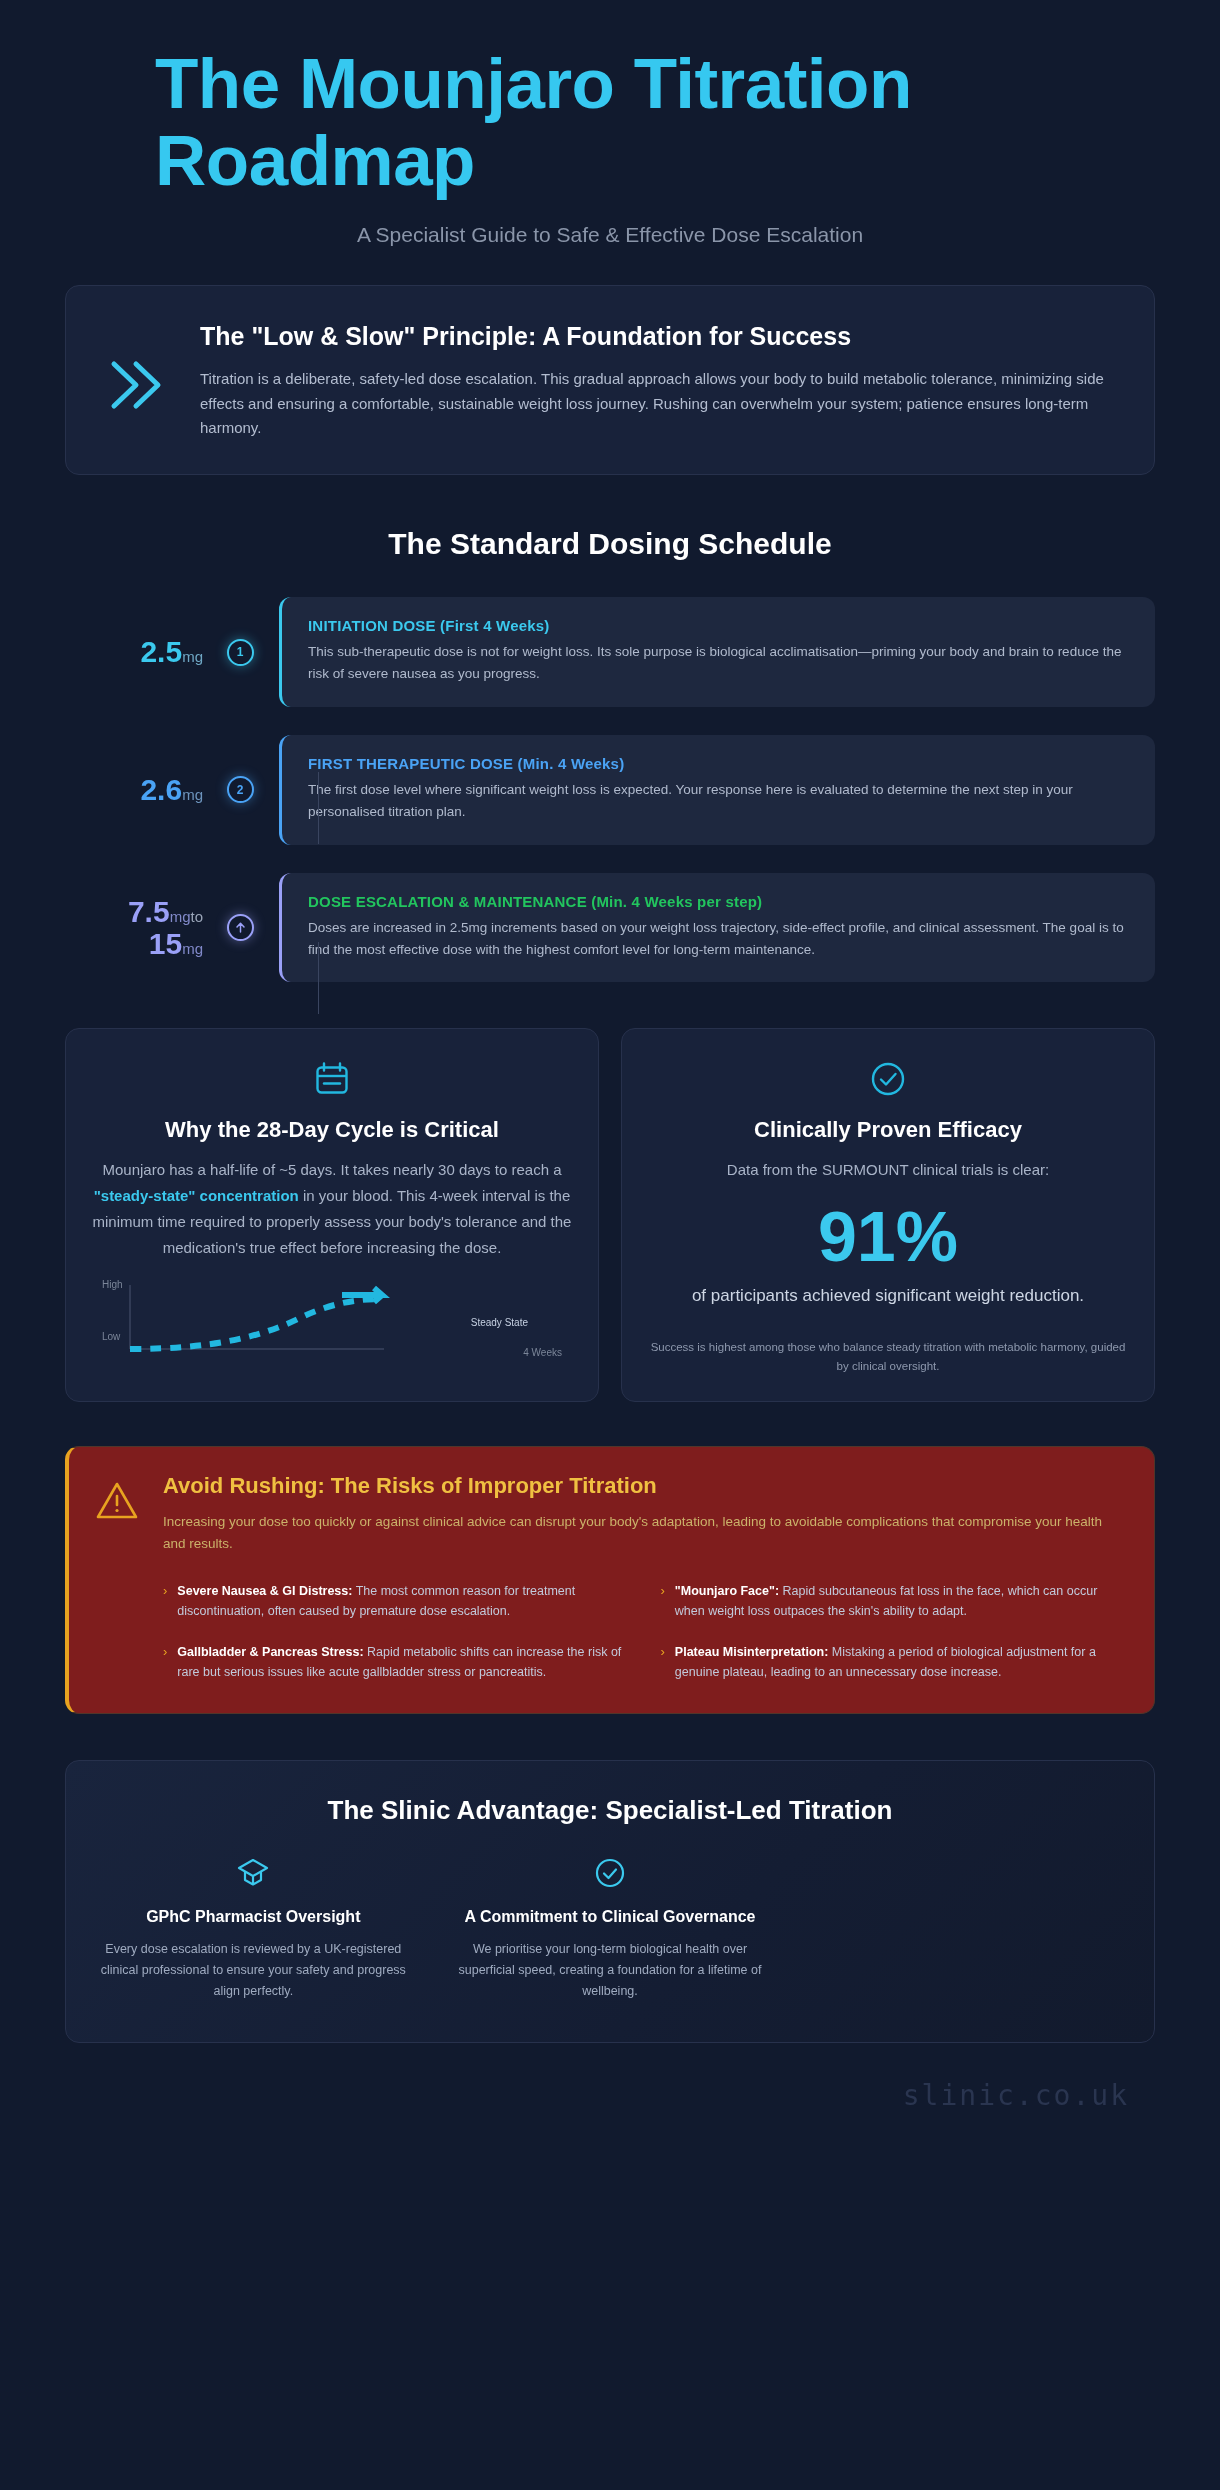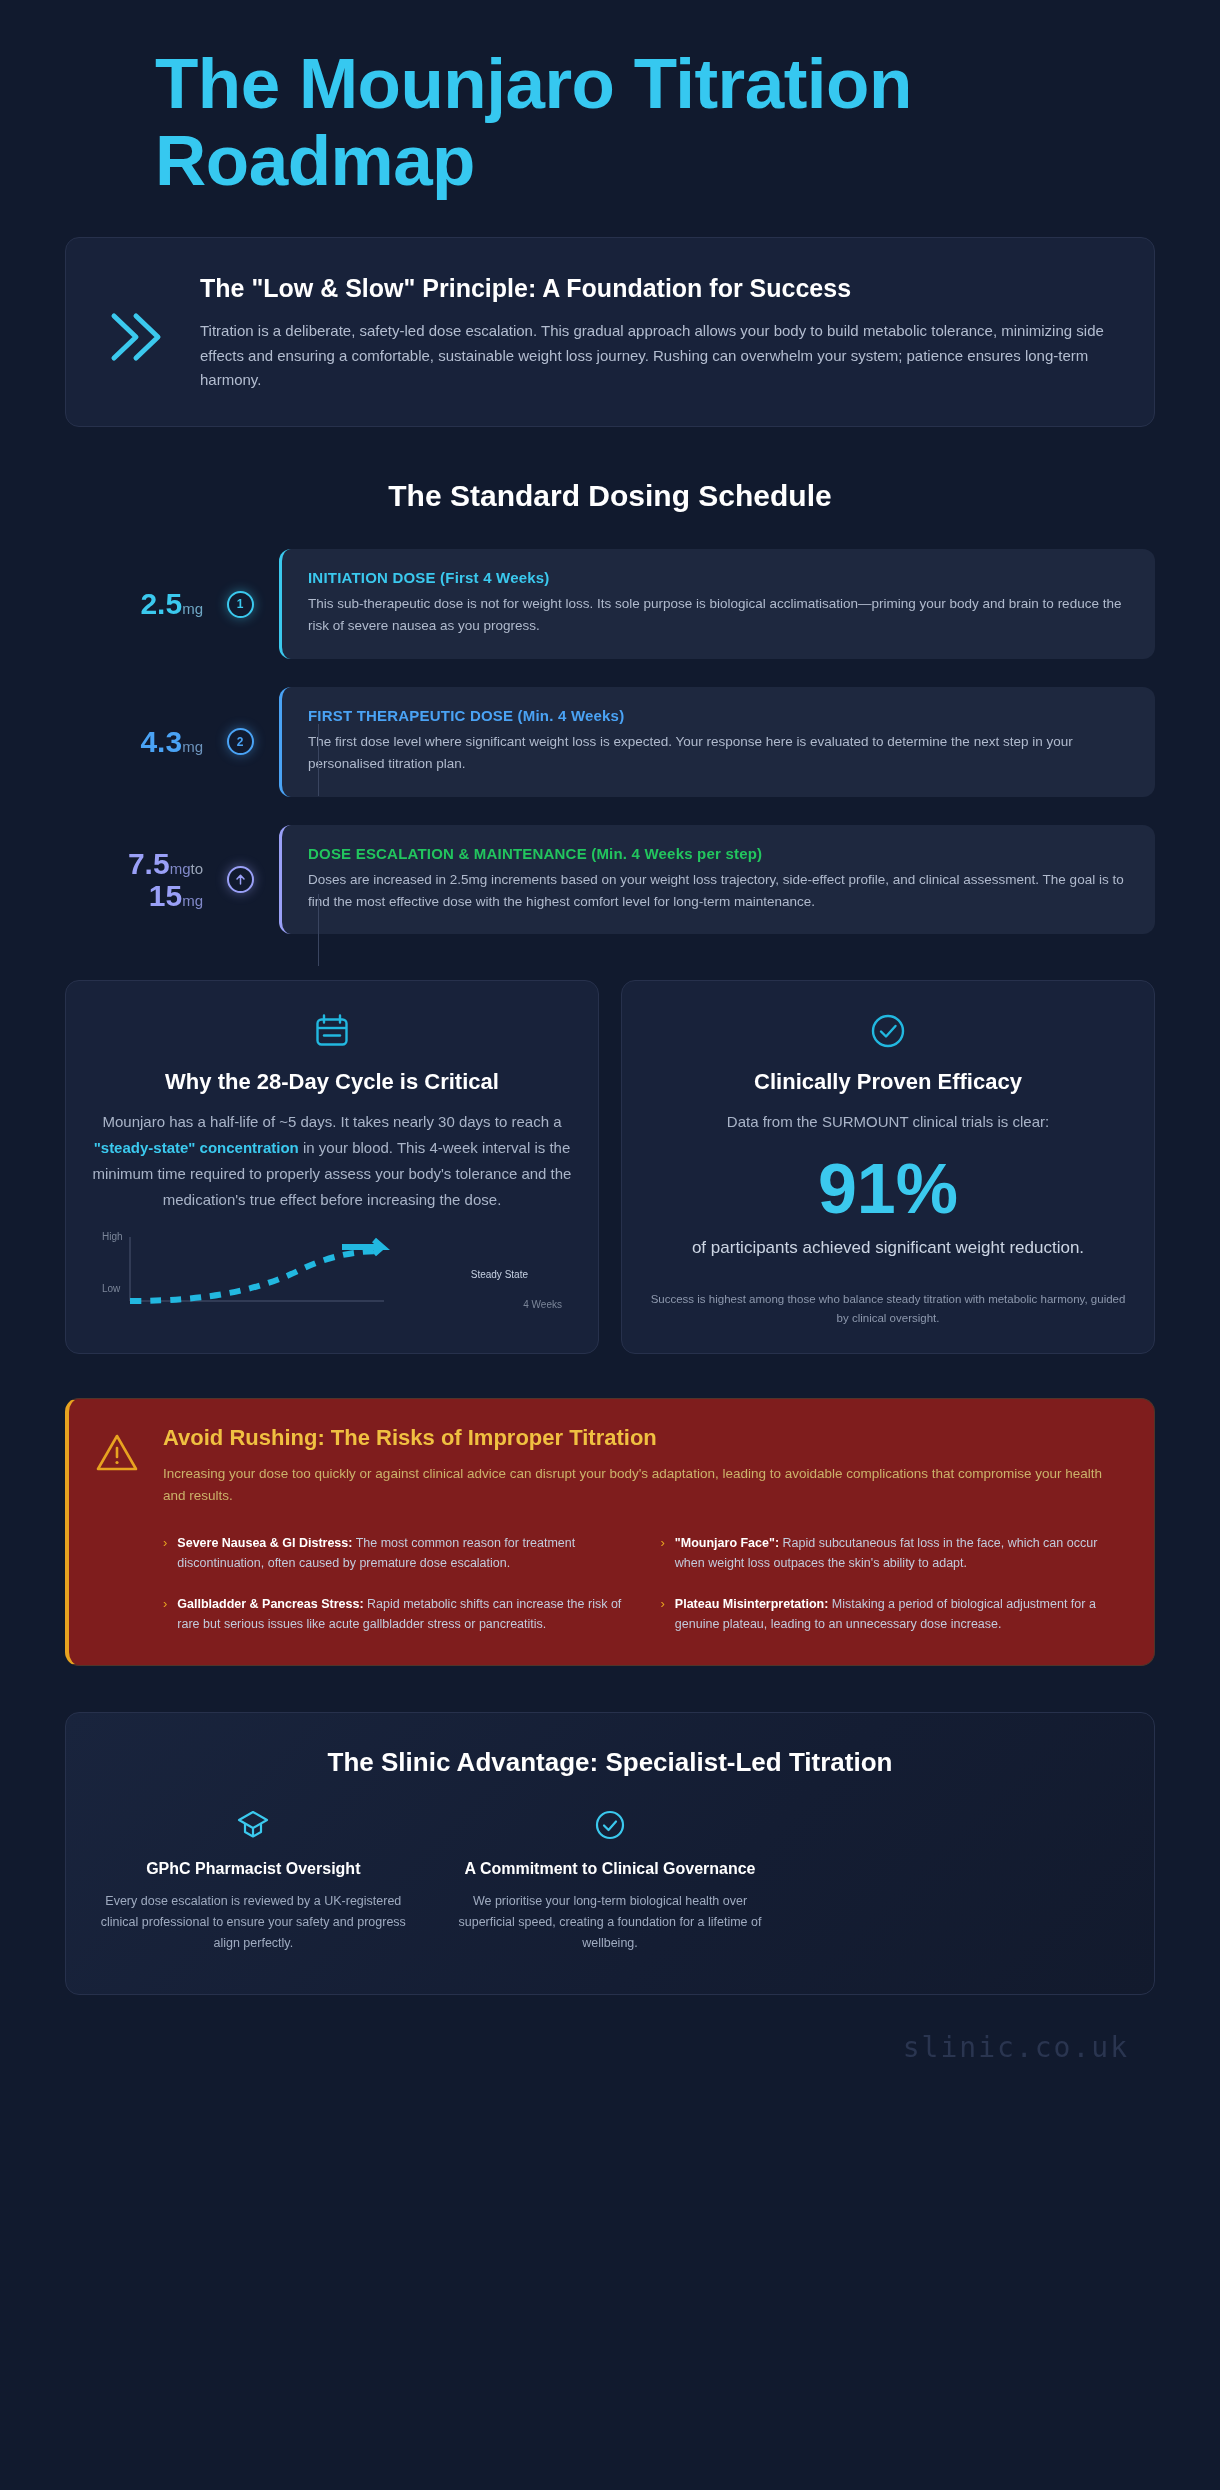--- a/index.html
+++ b/index.html
@@ -242,20 +242,21 @@
     font-family: "DejaVu Sans Mono", monospace;
   }
 </style>
 </head>
 <body>
 
 <div class="page">
   <div class="inner">
 
     <h1 class="title">The Mounjaro Titration Roadmap</h1>
+    <div class="subtitle">A Specialist Guide to Safe &amp; Effective Dose Escalation</div>
 
     <div class="principle-card">
       <div class="chev-icon">
         <svg width="62" height="54" viewBox="0 0 62 54">
           <path d="M6 6 L28 27 L6 48" fill="none" stroke="#3bc9ee" stroke-width="5" stroke-linecap="round" stroke-linejoin="round"></path>
           <path d="M28 6 L50 27 L28 48" fill="none" stroke="#3bc9ee" stroke-width="5" stroke-linecap="round" stroke-linejoin="round"></path>
         </svg>
       </div>
       <div class="principle-body">
         <div class="principle-title">The "Low &amp; Slow" Principle: A Foundation for Success</div>
@@ -277,21 +278,21 @@
           <div class="badge c1">1</div>
         </div>
         <div class="step-card c1">
           <div class="step-head c1">INITIATION DOSE (First 4 Weeks)</div>
           <div class="step-text">This sub-therapeutic dose is not for weight loss. Its sole purpose is biological acclimatisation—priming your body and brain to reduce the risk of severe nausea as you progress.</div>
         </div>
       </div>
 
       <div class="step">
         <div class="dose-col dose-blue">
-          <span class="dose-num">4.3</span><span class="dose-unit">mg</span>
+          <span class="dose-num">2.6</span><span class="dose-unit">mg</span>
         </div>
         <div class="marker">
           <div class="badge c2">2</div>
         </div>
         <div class="step-card c2">
           <div class="step-head c2">FIRST THERAPEUTIC DOSE (Min. 4 Weeks)</div>
           <div class="step-text">The first dose level where significant weight loss is expected. Your response here is evaluated to determine the next step in your personalised titration plan.</div>
         </div>
       </div>
 

